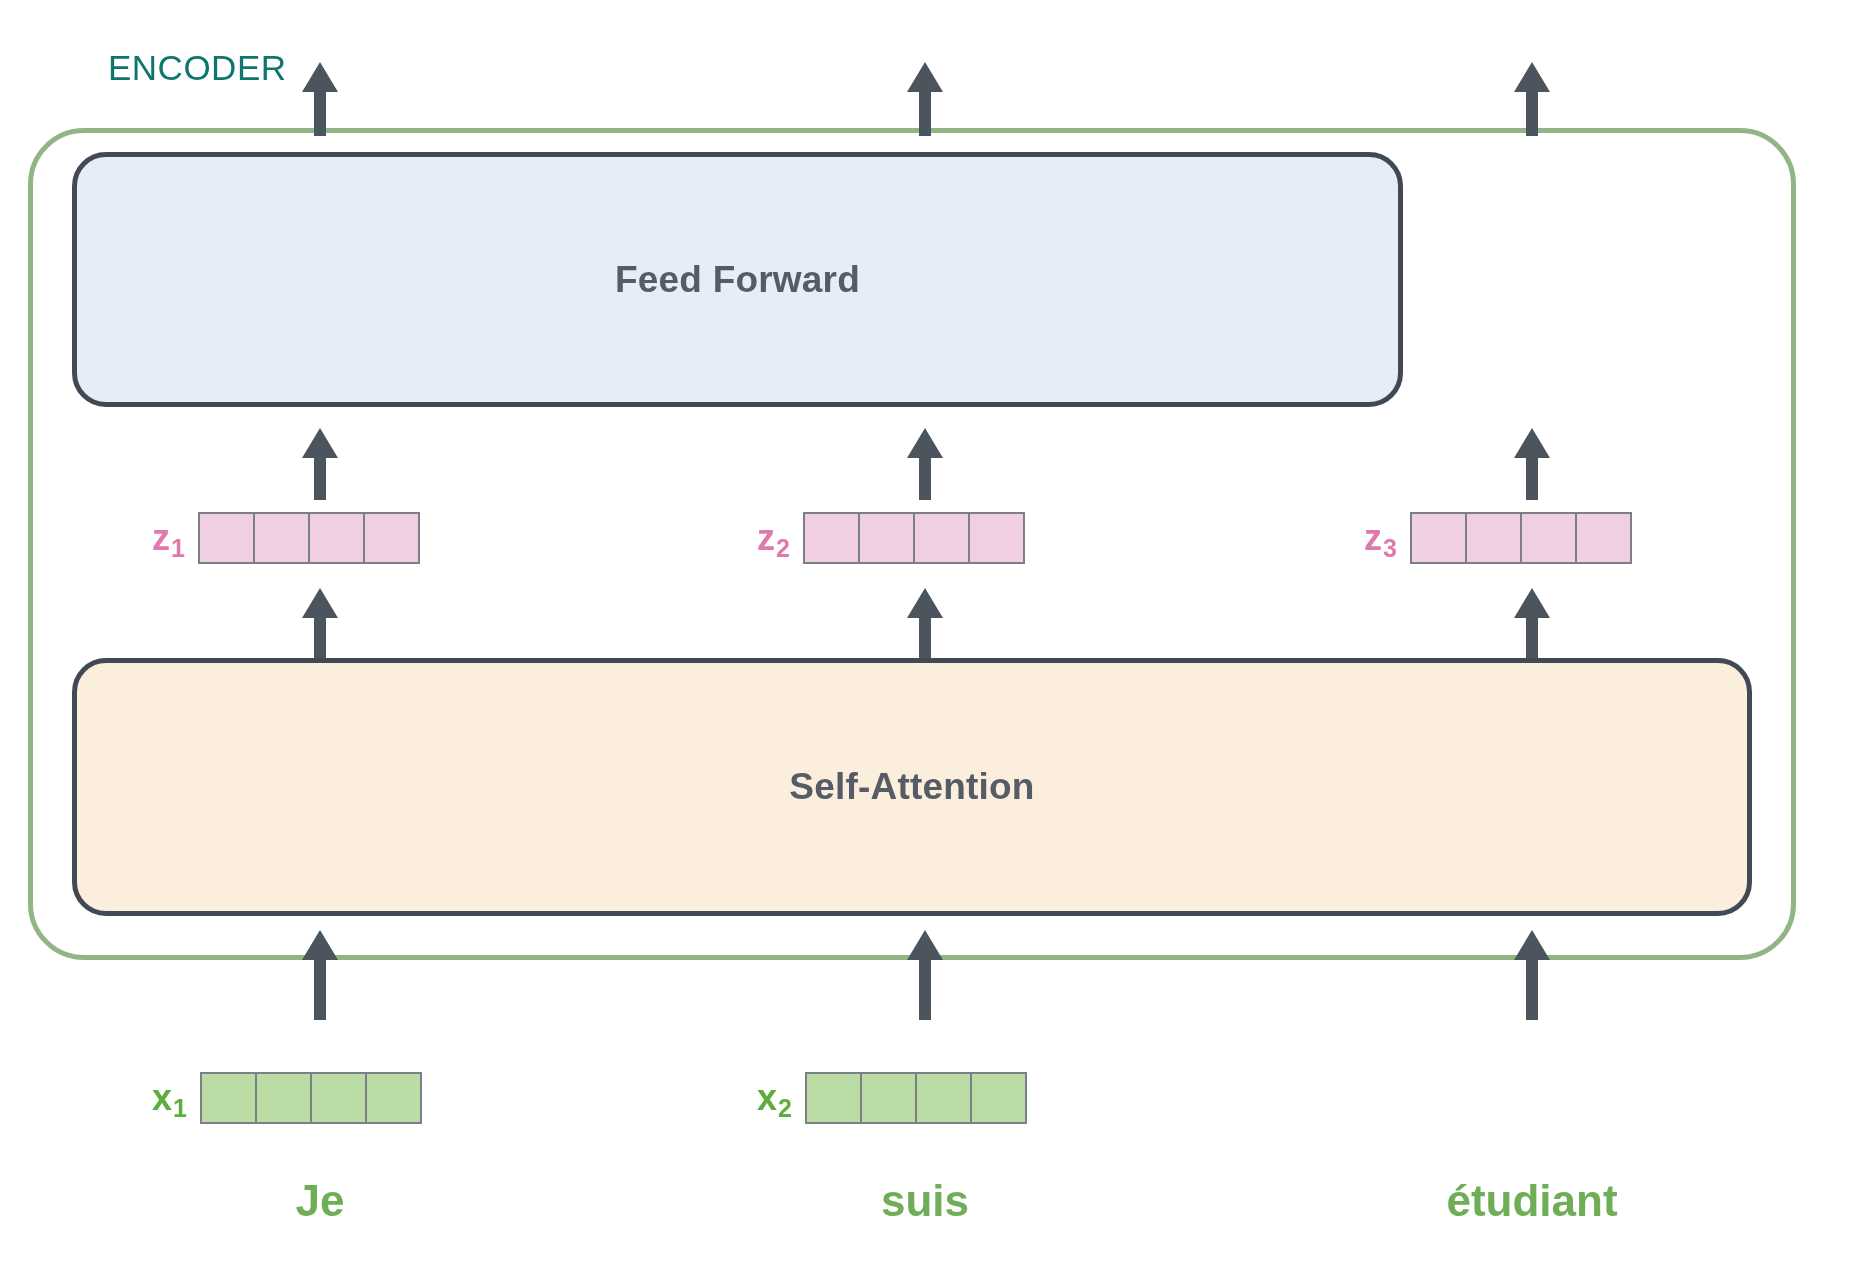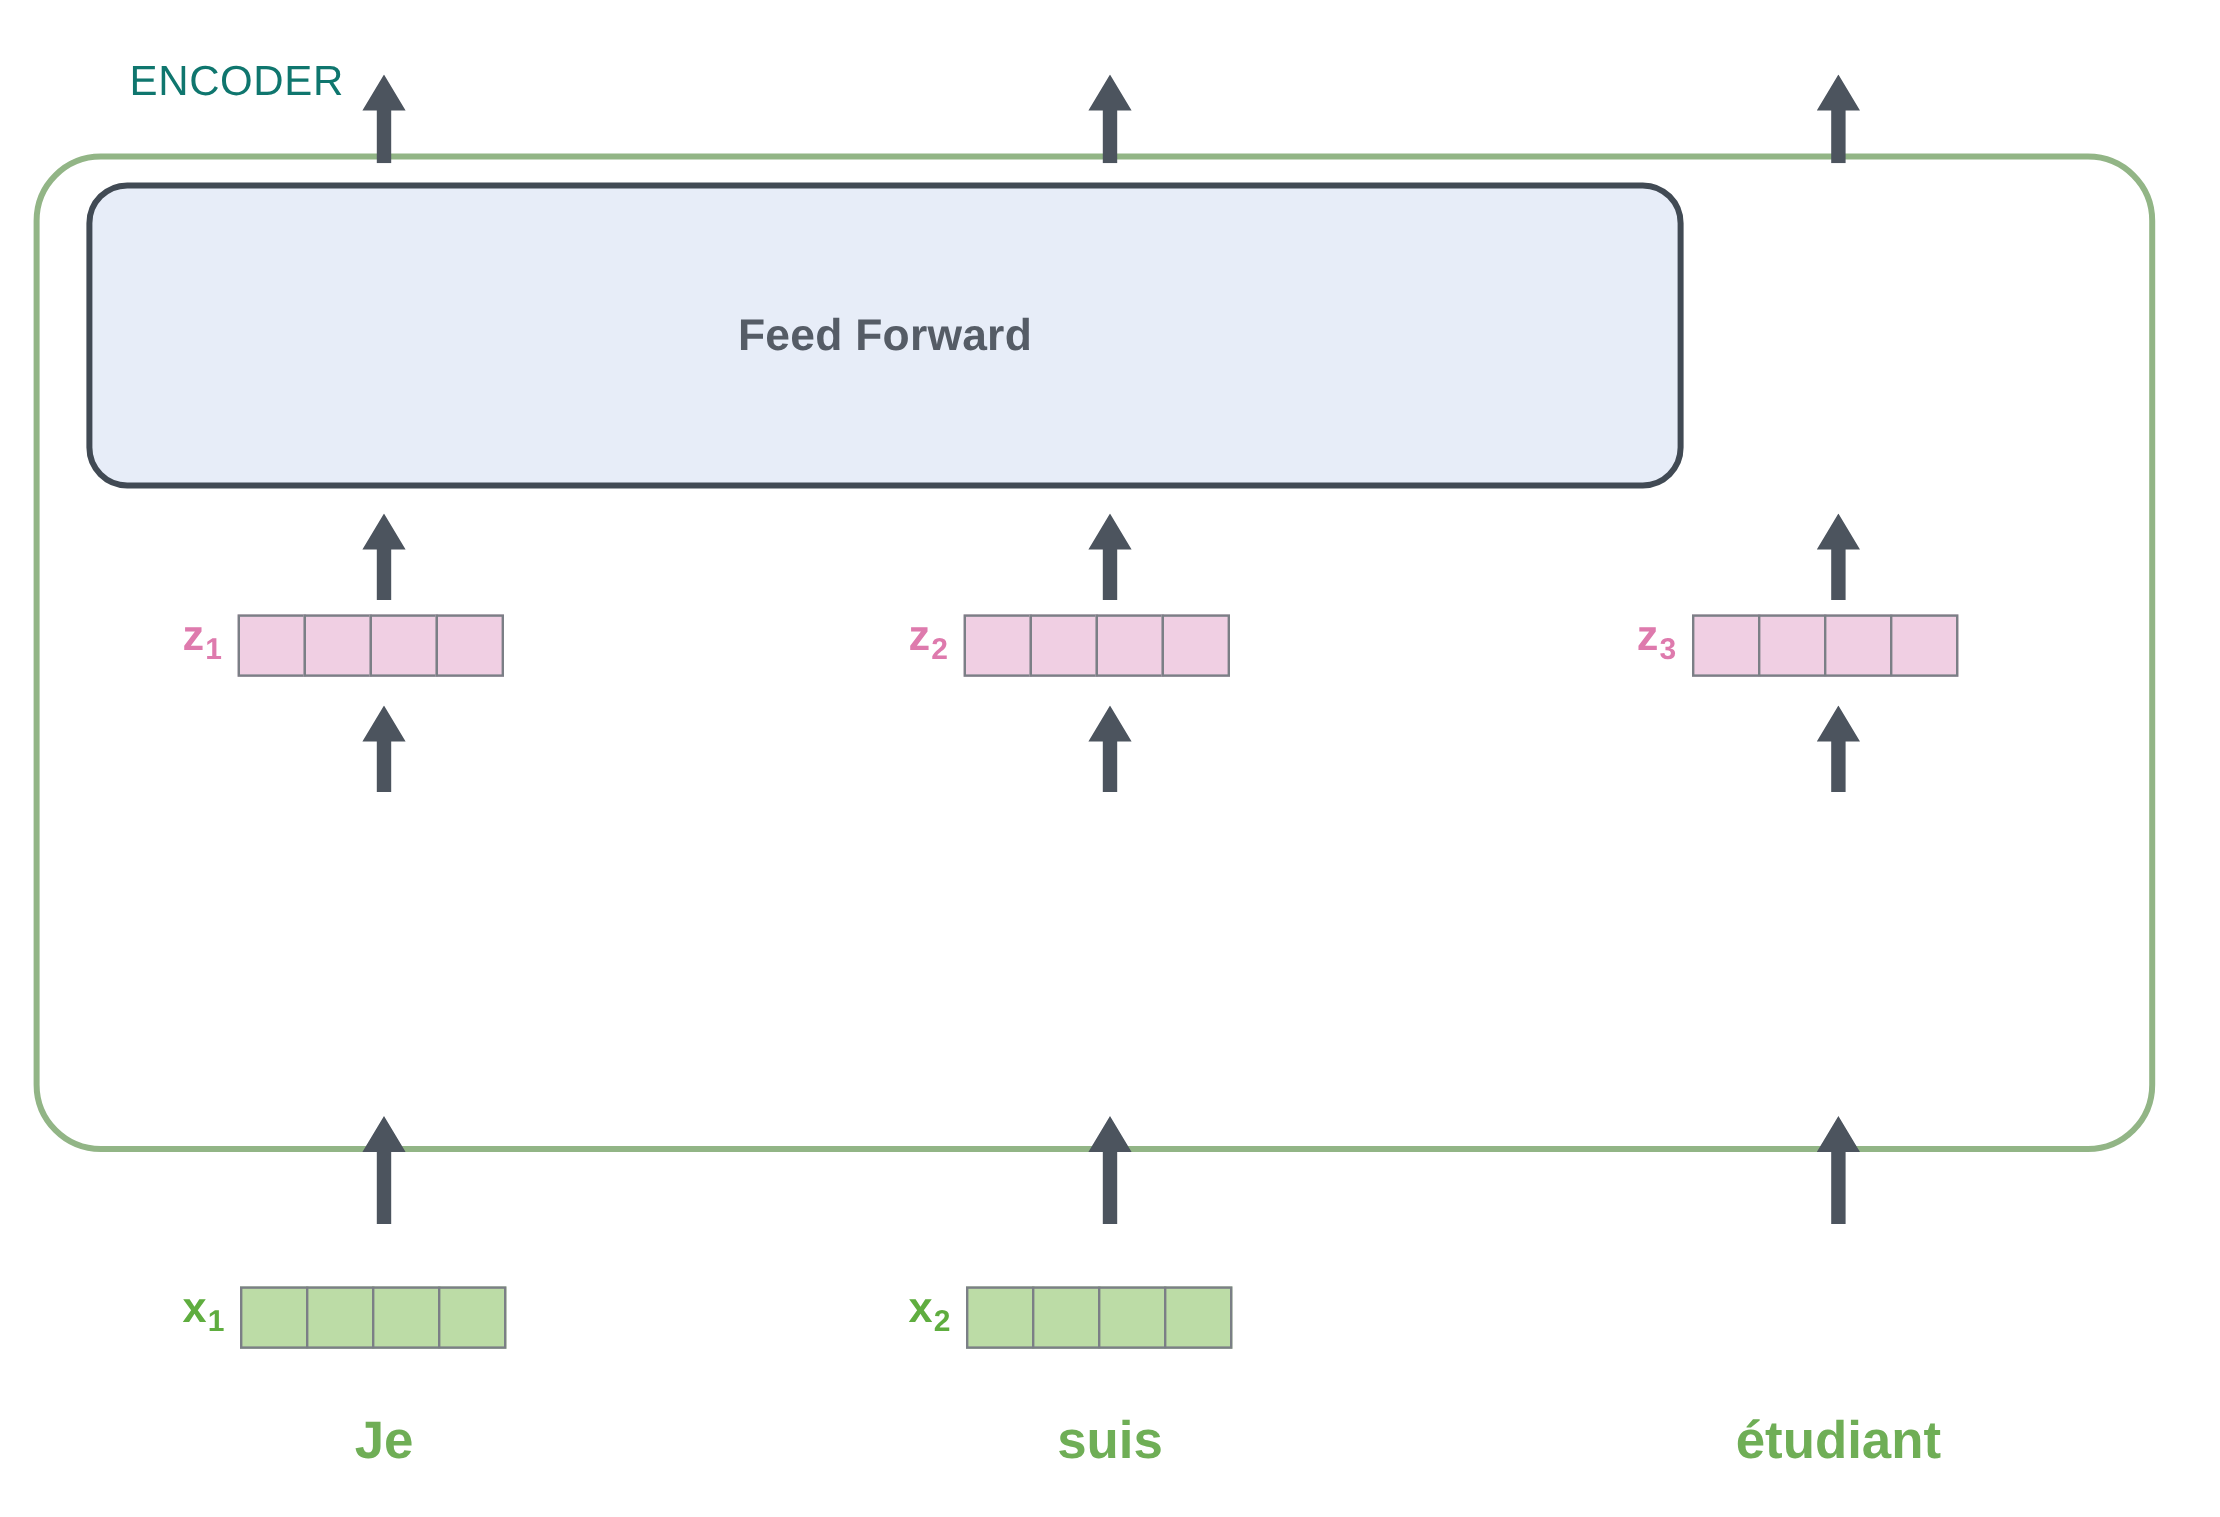--- a/index.html
+++ b/index.html
@@ -73,20 +73,21 @@
     top: 658px;
     width: 1680px;
     height: 258px;
     background: #fbeedd;
   }
 
   
   .vec-group {
     position: absolute;
     display: flex;
+    align-items: center;
   }
   .vec-label {
     font-size: 36px;
     font-weight: 700;
     margin-right: 14px;
     white-space: nowrap;
     line-height: 1;
   }
   .vec-label .sub {
     font-size: 25px;
@@ -215,20 +216,23 @@
     <svg width="42" height="72" viewBox="0 0 42 72">
         <path d="M21 0 L39 30 L27 30 L27 72 L15 72 L15 30 L3 30 Z" fill="#4c545e"></path>
       </svg>
   </div>
   <div class="arrow" style="left:1532px; top:588px;">
     <svg width="42" height="72" viewBox="0 0 42 72">
         <path d="M21 0 L39 30 L27 30 L27 72 L15 72 L15 30 L3 30 Z" fill="#4c545e"></path>
       </svg>
   </div>
 
+  <div class="layer-box sa-box">
+    <span class="layer-title">Self-Attention</span>
+  </div>
 
   <div class="arrow" style="left:320px; top:930px;">
     <svg width="42" height="90" viewBox="0 0 42 90">
         <path d="M21 0 L39 30 L27 30 L27 90 L15 90 L15 30 L3 30 Z" fill="#4c545e"></path>
       </svg>
   </div>
   <div class="arrow" style="left:925px; top:930px;">
     <svg width="42" height="90" viewBox="0 0 42 90">
         <path d="M21 0 L39 30 L27 30 L27 90 L15 90 L15 30 L3 30 Z" fill="#4c545e"></path>
       </svg>

